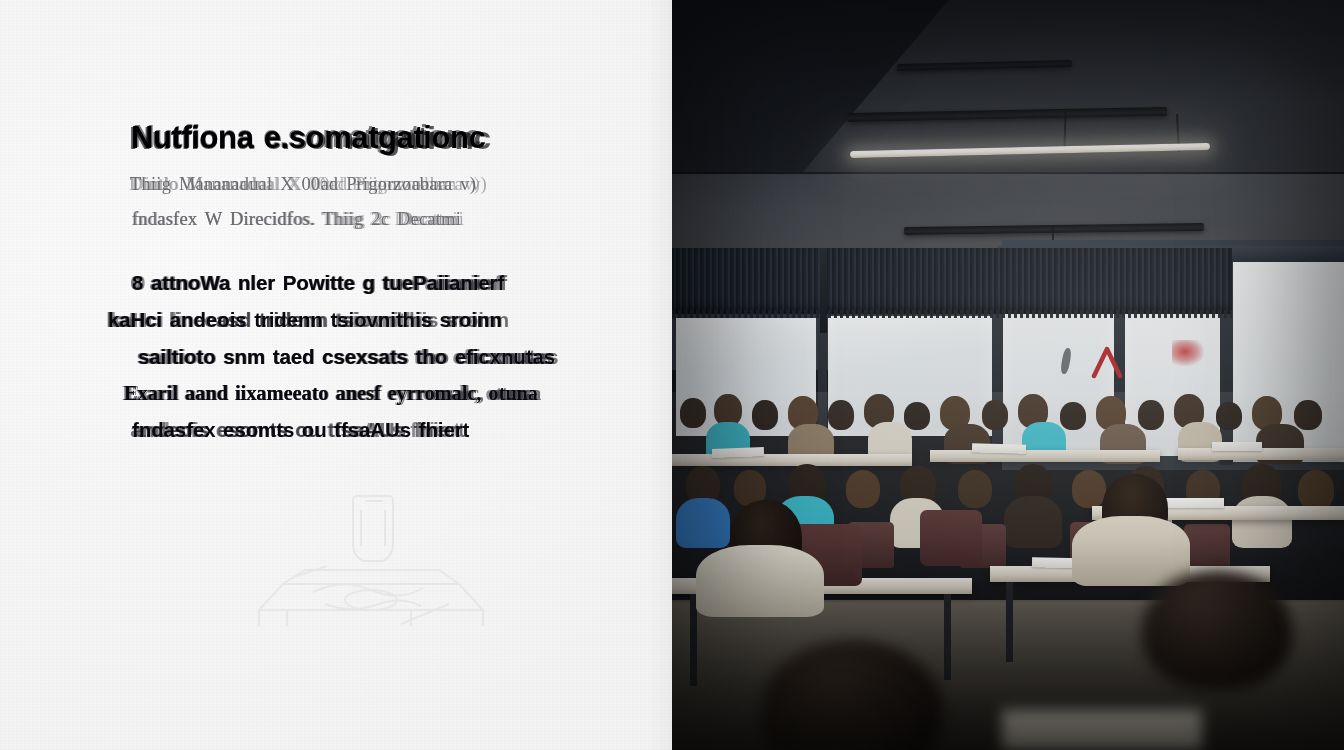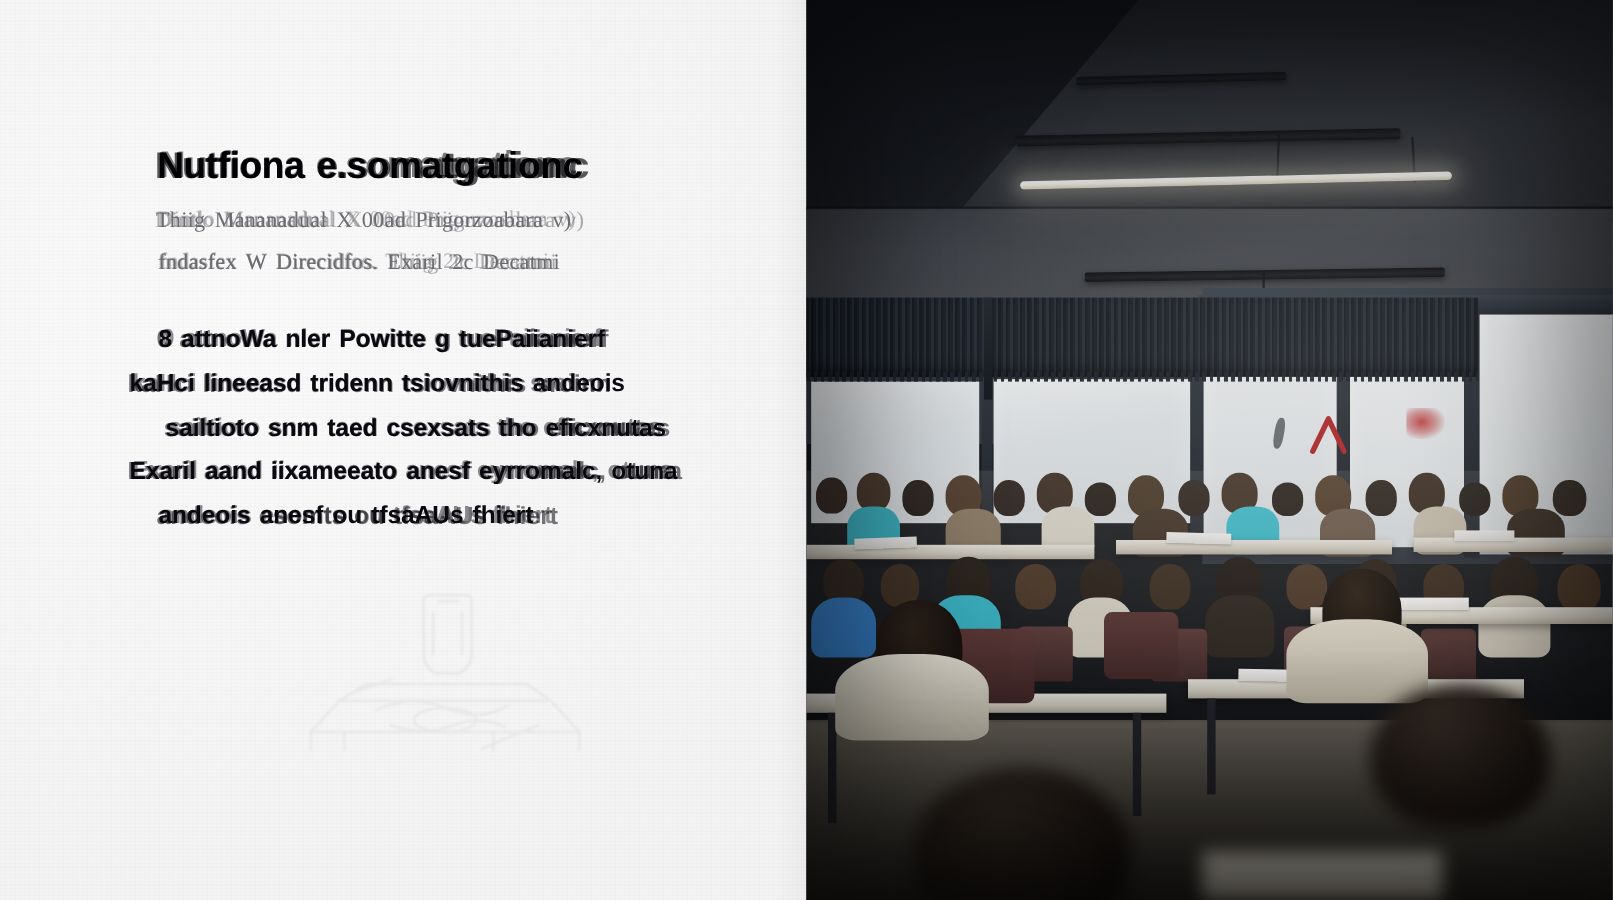--- a/index.html
+++ b/index.html
@@ -80,21 +80,21 @@
     font-size:20.5px; font-weight:bold;
     line-height:36.8px;
     color:#1b1b20;
     letter-spacing:-.1px; word-spacing:2px;
     filter:blur(.3px) contrast(1.18);
   }
   .body-text .body-line { display:block; white-space:nowrap; }
   .body-text .body-line:nth-child(1){ margin-left:24px; }
   .body-text .body-line:nth-child(2){ margin-left:0px; }
   .body-text .body-line:nth-child(3){ margin-left:30px; }
-  .body-text .body-line:nth-child(4){ margin-left:0px; }
+  .body-text .body-line:nth-child(4){ margin-left:16px;font-family:Liberation Serif, serif; }
   .body-text .body-line:nth-child(5){ margin-left:24px; }
 
   
   .watermark {
     position:absolute; left:253px; top:492px;
     width:236px; height:140px;
     opacity:.5;
     pointer-events:none;
   }
   .watermark svg { width:100%; height:100%; display:block; filter:blur(.7px); }
@@ -299,29 +299,29 @@
   <div class="left-panel">
 
     <div class="text-block">
 
       <div class="heading">
         <span class="garbled" id="hd" data-ghost="Nutfiona e.somatgationc">Nutfiona e.somatgationc</span>
       </div>
 
       <div class="subtitle">
         <span class="sub-line garbled" id="sb0" data-ghost="Dintlo Mananadual  X 00ad Prigorzoabara v)">Thiig Mananadual  X 00ad Prigorzoabara v)</span>
-        <span class="sub-line garbled" id="sb1" data-ghost="fndasfex W Direcidfos. Thiig 2c Decatmi">fndasfex W Direcidfos. Exaril 2c Decatmi</span>
+        <span class="sub-line garbled" id="sb1" data-ghost="fndasfex W Direcidfos. Thiig 2c Decatmi">fndasfex W Direcidfos. Thiig 2c Decatmi</span>
       </div>
 
       <div class="body-text">
         <span class="body-line garbled" id="bd0" data-ghost="0 attnoWa nler  Powitte g tuePaiianierf">8 attnoWa nler  Powitte g tuePaiianierf</span>
-        <span class="body-line garbled" id="bd1" data-ghost="kaHci lineeasd tridenn tsiovnithis sroinn">kaHci lineeasd tridenn tsiovnithis andeois</span>
+        <span class="body-line garbled" id="bd1" data-ghost="kaHci lineeasd tridenn tsiovnithis sroinn">kaHci andeois tridenn tsiovnithis sroinn</span>
         <span class="body-line garbled" id="bd2" data-ghost="sailtioto snm taed csexsats tho eficxnutas">sailtioto snm taed csexsats tho eficxnutas</span>
         <span class="body-line garbled" id="bd3" data-ghost="Exaril aand iixameeato anesf eyrromalc, otuna">Exaril aand iixameeato anesf eyrromalc, otuna</span>
-        <span class="body-line garbled" id="bd4" data-ghost="andeois esomts ou tfsaAUs fhiert">andeois anesf ou tfsaAUs fhiert</span>
+        <span class="body-line garbled" id="bd4" data-ghost="andeois esomts ou tfsaAUs fhiert">fndasfex esomts ou tfsaAUs fhiert</span>
       </div>
     </div>
 
     <div class="watermark">
       <svg viewBox="0 0 236 140" xmlns="http://www.w3.org/2000/svg">
         <g fill="none" stroke="#dadadb" stroke-width="2">
           <path d="M104 4 h32 a4 4 0 0 1 4 4 v44 q0 12 -10 17 h-20 q-10 -5 -10 -17 v-44 a4 4 0 0 1 4 -4 z"></path>
           <path d="M112 9 h18"></path>
           <path d="M108 18 v36"></path>
           <path d="M132 18 v36"></path>

